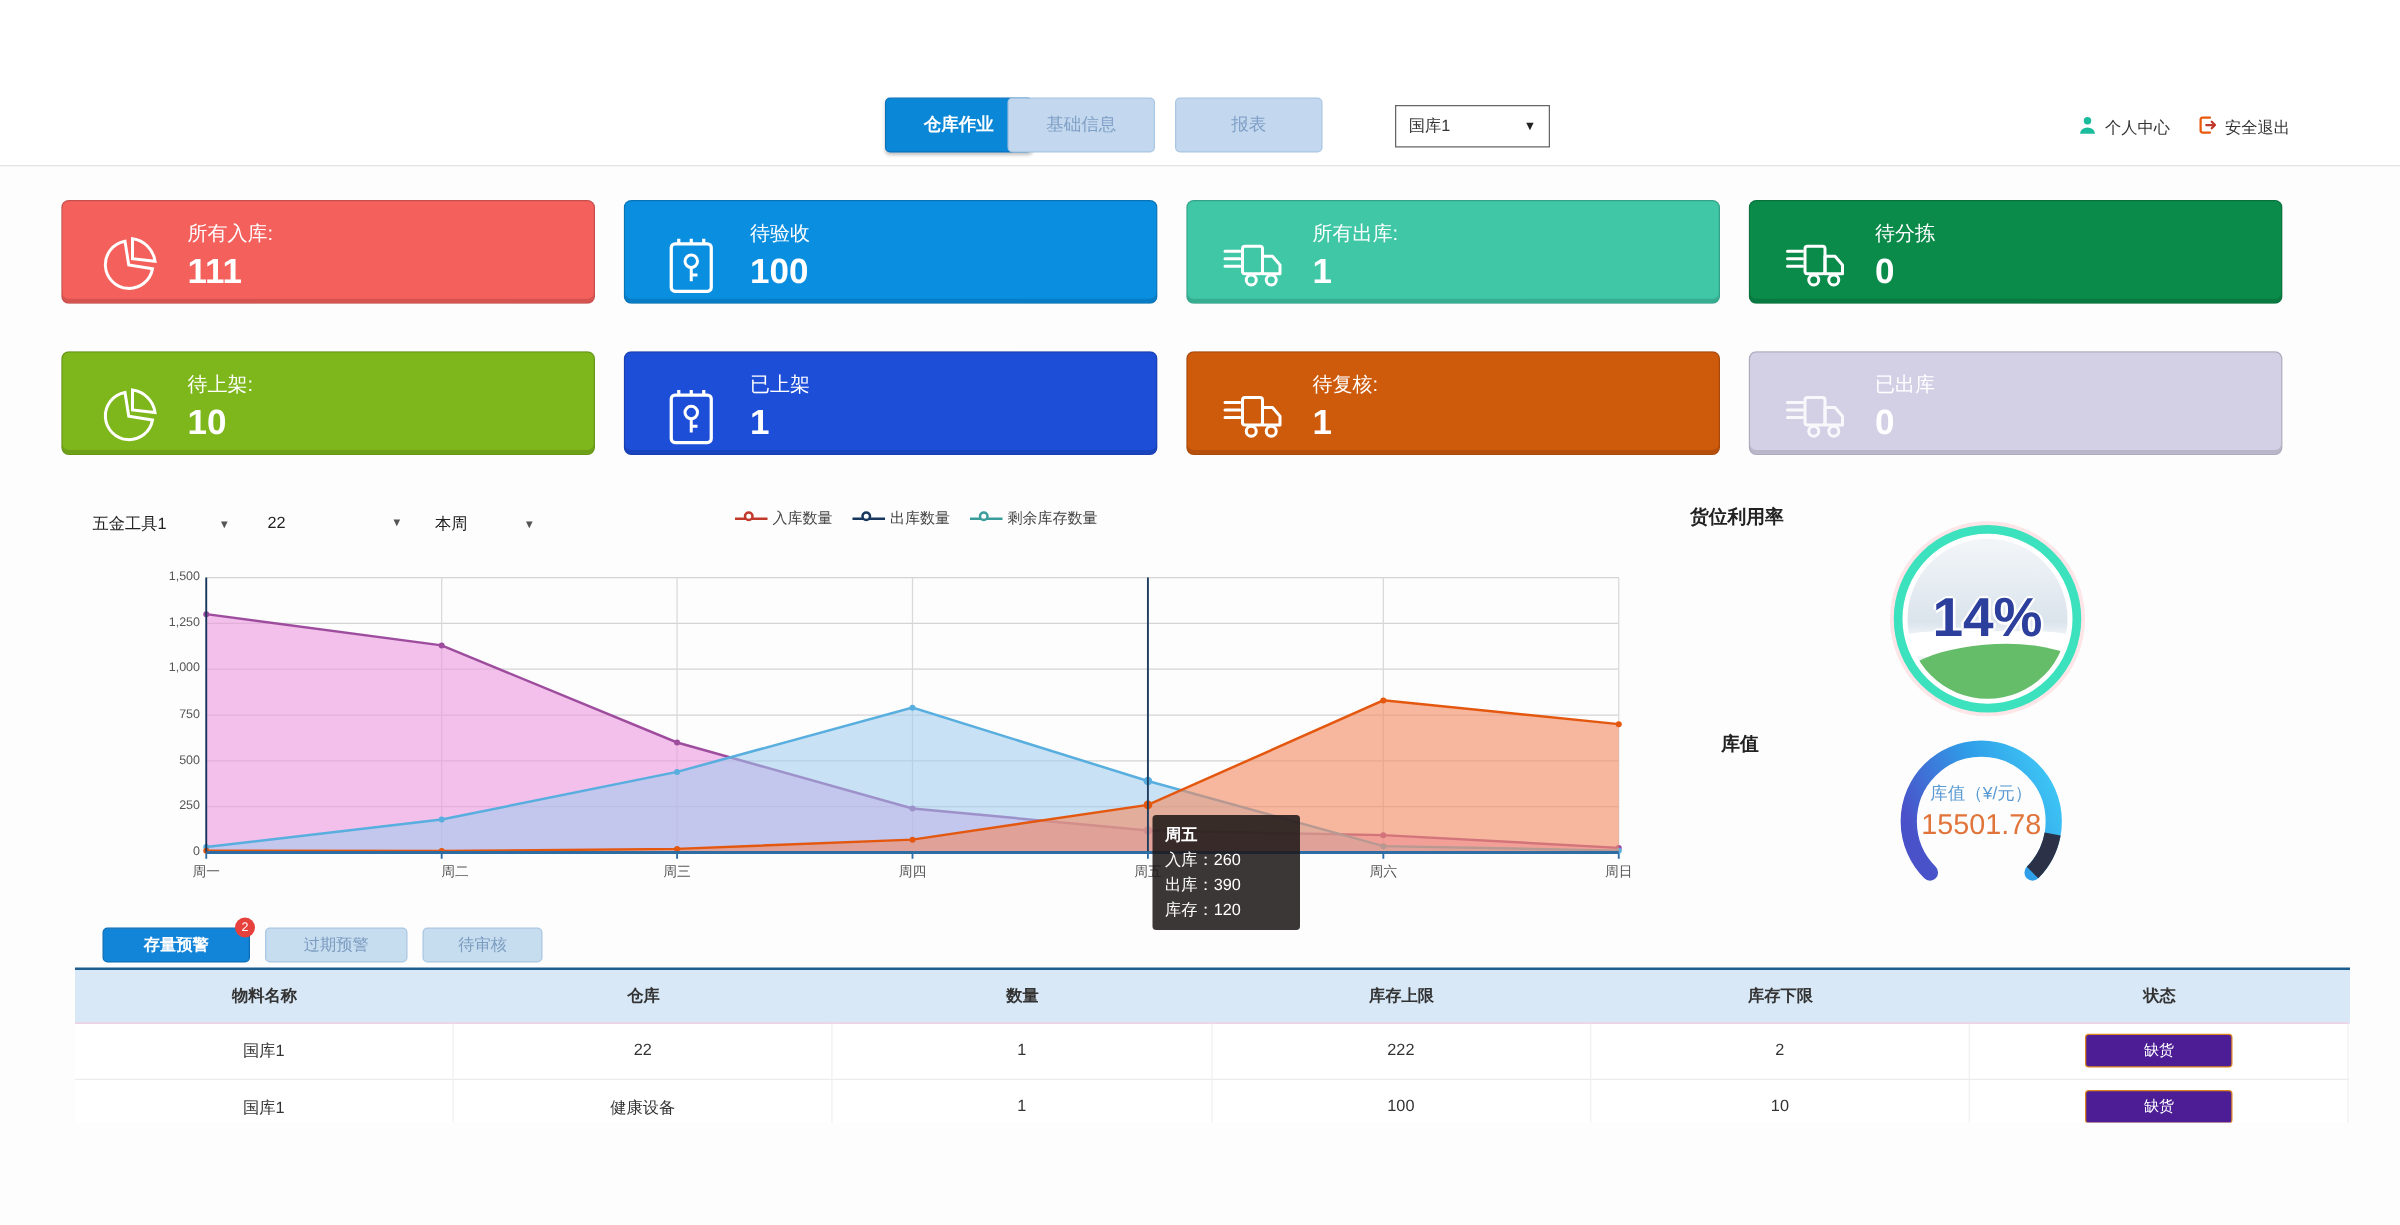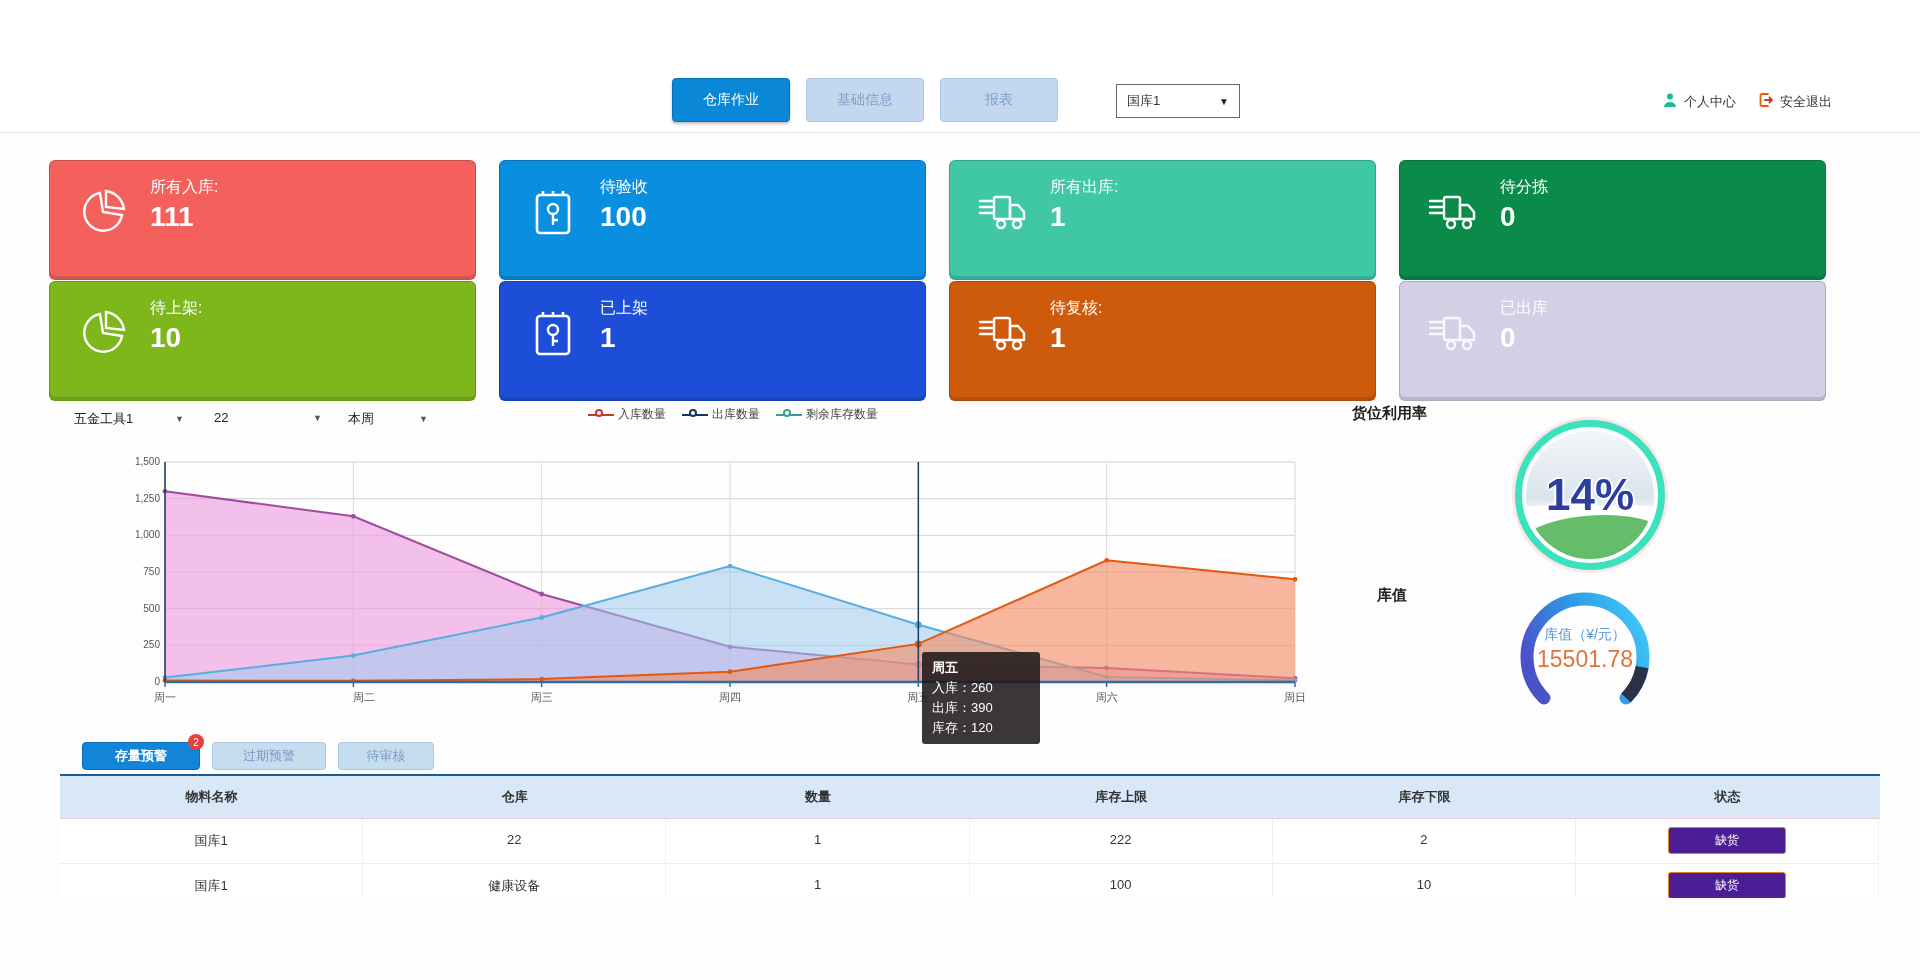--- a/index.html
+++ b/index.html
@@ -5,30 +5,30 @@
   * { margin:0; padding:0; box-sizing:border-box; }
   html,body { background:#ffffff; }
   body { font-family:"Liberation Sans","DejaVu Sans",sans-serif; color:#333; }
   .page { position:relative; width:1920px; height:980px; background:#fdfdfd; overflow:hidden; }
 
   
   .header { position:absolute; left:0; top:0; width:1920px; height:133px; background:#fff; border-bottom:1px solid #e4e4e4; }
   .top-tab { position:absolute; top:78px; height:44px; width:118px; border-radius:4px;
              display:flex; align-items:center; justify-content:center; font-size:14px; cursor:pointer;
              background:#c3d8ee; color:#7f9fc6; border:1px solid #a9c6e2; }
-  .top-tab.active { background:#0a87d7; color:#fff; border:1px solid #0873bd; box-shadow:0 2px 3px rgba(0,0,0,.25); font-weight:normal; }
+  .top-tab.active { background:#0a87d7; color:#fff; border:1px solid #0873bd; box-shadow:0 2px 3px rgba(0,0,0,.25); font-weight:bold;margin-left:36px; }
   .tab-1 { left:672px; } .tab-2 { left:806px; } .tab-3 { left:940px; }
   .wh-select { position:absolute; left:1116px; top:84px; width:124px; height:34px; background:#fff;
                border:1px solid #666; display:flex; align-items:center; font-size:13px; padding:0 10px; cursor:pointer; }
   .wh-select .caret { margin-left:auto; font-size:10px; color:#222; }
   .user-links { position:absolute; right:88px; top:92px; display:flex; align-items:center; gap:22px; font-size:13px; color:#333; }
   .user-link { display:flex; align-items:center; gap:6px; cursor:pointer; }
 
   
-  .card { position:absolute; width:427px; height:120px; border-radius:6px; color:#fff;
+  .card { position:absolute; width:427px; height:83px; border-radius:6px; color:#fff;
           border:1px solid rgba(0,0,0,.18); box-shadow:inset 0 -3px 0 rgba(0,0,0,.12); cursor:pointer; }
   .card .icon { position:absolute; left:28px; top:26px; width:50px; height:50px; }
   .card .label { position:absolute; left:100px; top:16px; font-size:16px; }
   .card .value { position:absolute; left:100px; top:40px; font-size:28px; font-weight:bold; }
   .card svg { width:100%; height:100%; }
 
   
   .chart-select { position:absolute; top:410px; display:flex; align-items:center; font-size:13px; color:#222; cursor:pointer; }
   .chart-select .caret { font-size:9px; color:#555; }
   .sel-1 { left:74px; width:110px; } .sel-2 { left:214px; width:108px; } .sel-3 { left:348px; width:80px; }

